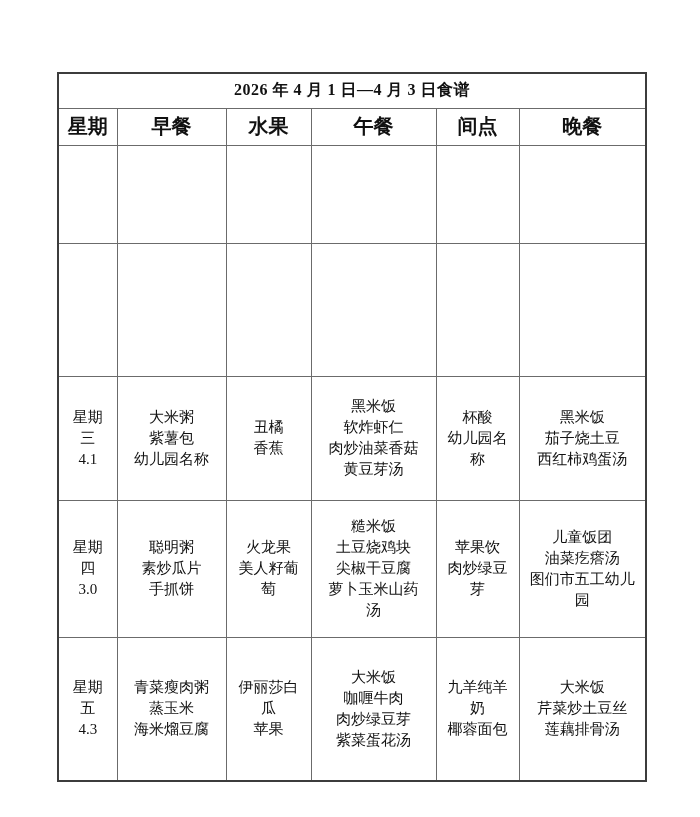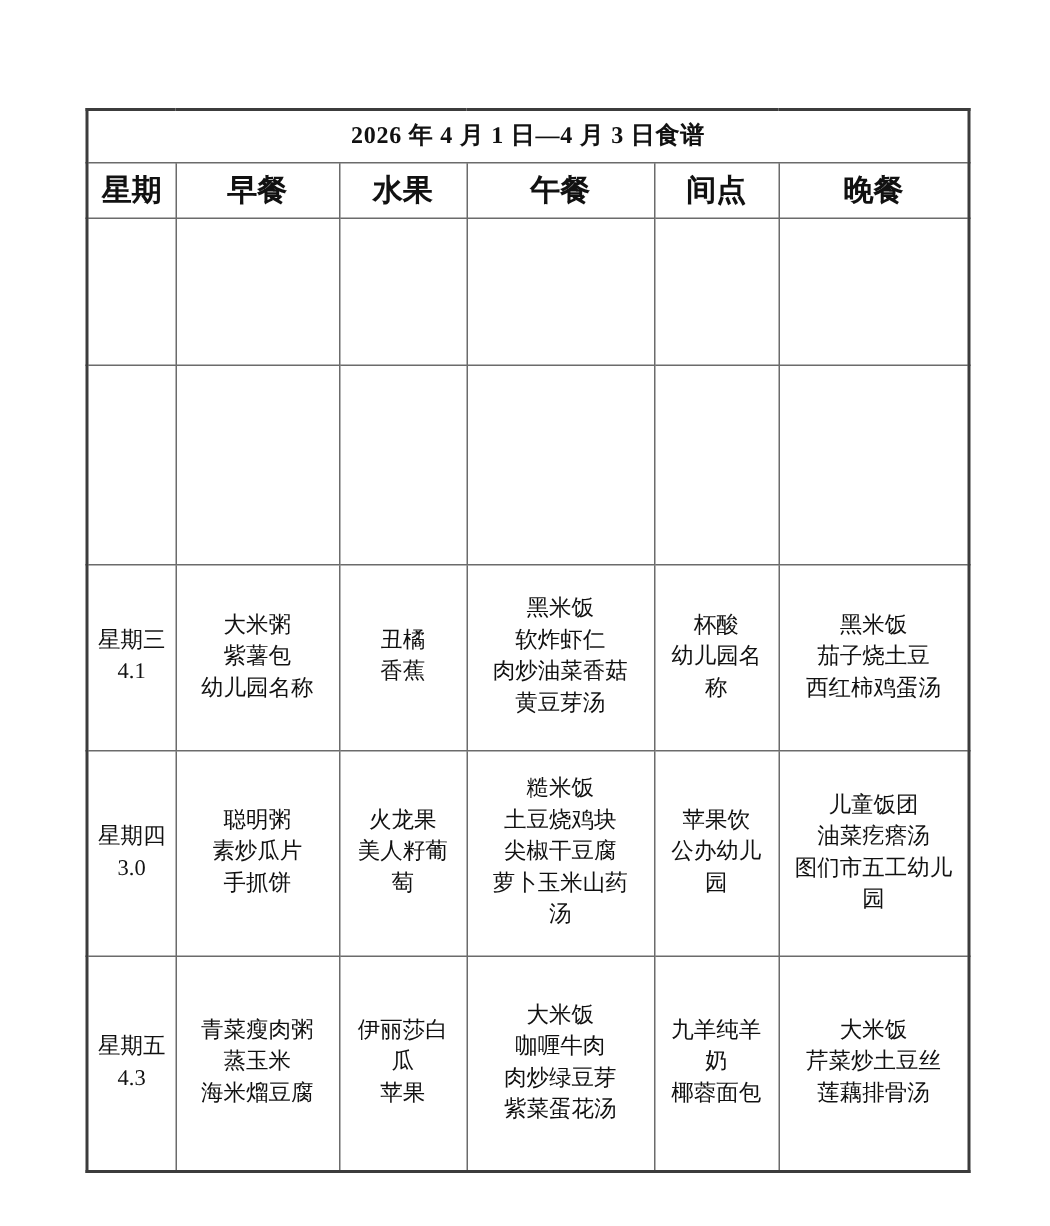--- a/index.html
+++ b/index.html
@@ -60,21 +60,21 @@
     font-weight: bold;
     font-family: Liberation Mono, monospace;
   }
   tbody td {
     font-size: 15px;
     font-weight: normal;
     line-height: 21px;
     white-space: pre-line;
     padding: 2px 10px;
   }
-  tbody td.day { padding: 2px 1px; margin-left: 27px; }
+  tbody td.day { padding: 2px 11px; margin-left: 27px; }
 </style>
 </head>
 <body>
 
 <div class="page">
 
 
   <table class="menu">
     <colgroup>
       <col style="width:59px">
@@ -138,21 +138,21 @@
         <td>聪明粥
 素炒瓜片
 手抓饼</td>
         <td>火龙果
 美人籽葡萄</td>
         <td>糙米饭
 土豆烧鸡块
 尖椒干豆腐
 萝卜玉米山药汤</td>
         <td>苹果饮
-公办幼儿园</td>
+肉炒绿豆芽</td>
         <td>儿童饭团
 油菜疙瘩汤
 图们市五工幼儿园</td>
       </tr>
       <tr class="r-fri">
         <td class="day">星期五
 4.3</td>
         <td>青菜瘦肉粥
 蒸玉米
 海米熘豆腐</td>

